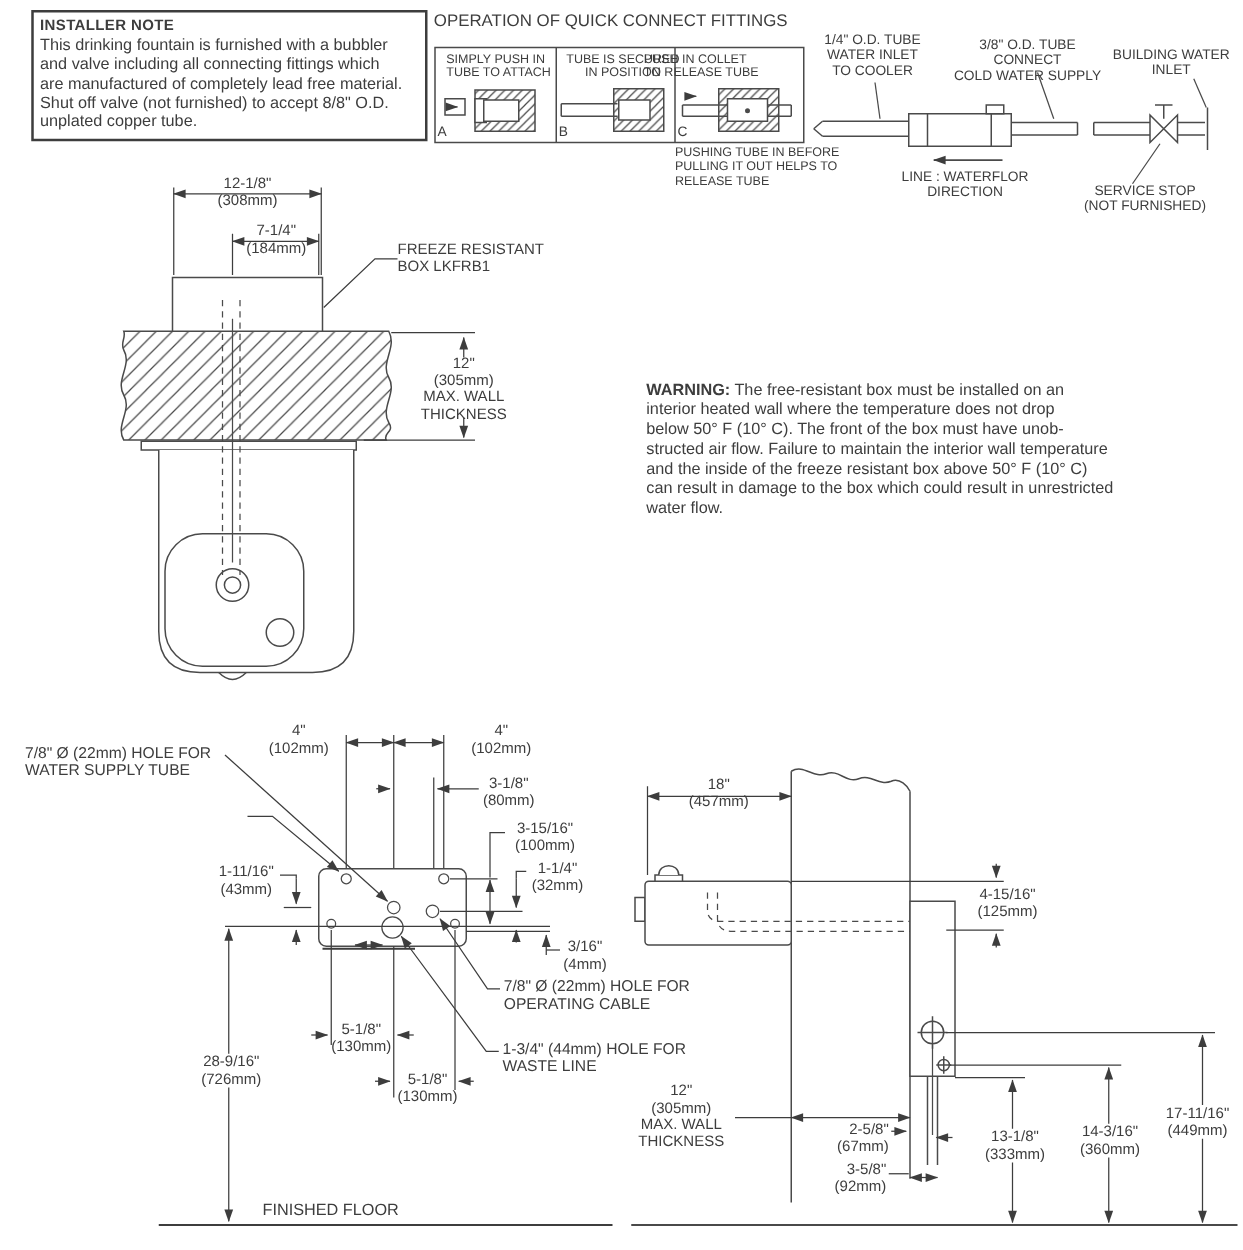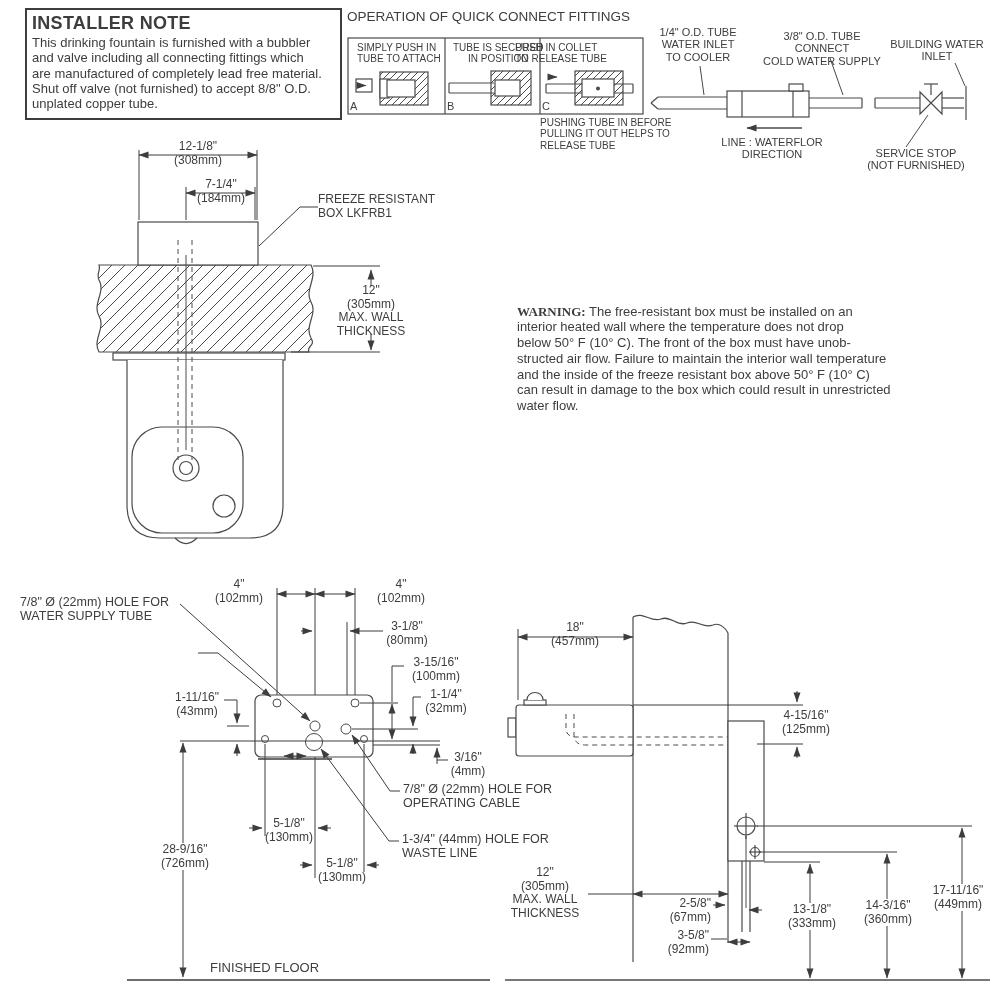--- a/index.html
+++ b/index.html
@@ -9,24 +9,24 @@
   .t{position:absolute;z-index:2;white-space:pre-line;line-height:1.13;color:#3d3d3d;}
   .c{text-align:center;}
   .r{text-align:right;}
   .bg{background:#fff;}
   .f10{font-size:10px;}
   .f11{font-size:11px;}
   .f12{font-size:12px;}
   .f125{font-size:12.5px;}
   .f13{font-size:13px;}
   .f135{font-size:13.5px;}
-  .b{font-weight:bold;font-family:Liberation Serif, serif;}
+  .b{font-weight:bold;}
   #note-box{position:absolute;left:25px;top:8px;width:304px;border:2px solid #3d3d3d;
             padding:3px 4px 6px 5px;z-index:2;background:#fff;}
-  #note-title{font-size:18px;font-weight:bold;letter-spacing:.3px;}
+  #note-title{font-size:12px;font-weight:bold;letter-spacing:.3px;}
   #note-body{font-size:13px;line-height:1.18;white-space:pre-line;margin-top:1px;}
   #warn{position:absolute;left:517px;top:288px;width:408px;font-size:13px;line-height:1.21;
         white-space:pre-line;z-index:2;}
 </style>
 </head>
 <body>
 
 <div id="page">
 
 <svg id="art" width="994" height="1000" viewBox="0 0 994 1000">

